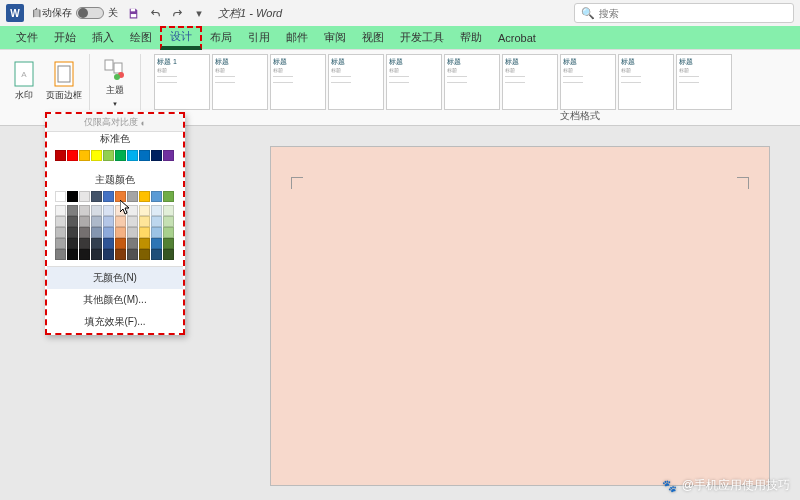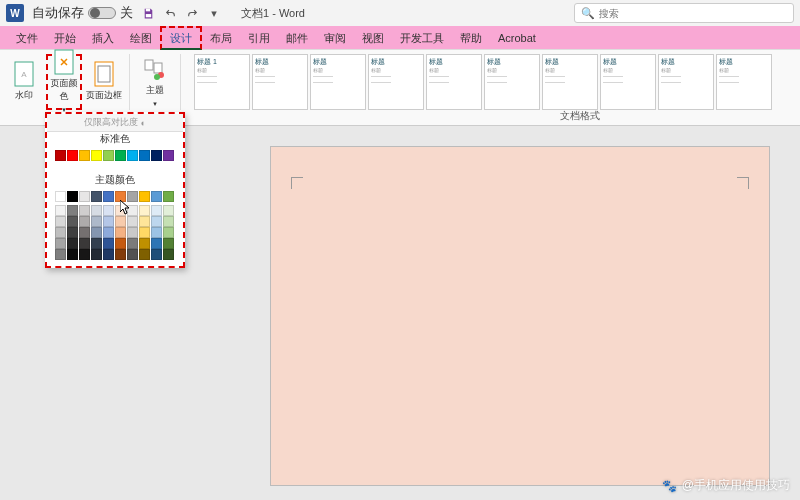--- a/index.html
+++ b/index.html
@@ -1,28 +1,28 @@
 <!DOCTYPE html>
 <html><head>
 <meta charset="utf-8">
 <style>
 * { margin:0; padding:0; box-sizing:border-box; font-family:"Microsoft YaHei","Segoe UI",sans-serif; }
 body { width:800px; height:500px; background:#f0f0f0; overflow:hidden; position:relative; font-size:11px; }
 .titlebar { height:26px; background:#f3f3f3; display:flex; align-items:center; padding:0 6px; gap:8px; }
 .word-icon { width:18px; height:18px; background:#2b579a; color:#fff; font-weight:bold; font-size:10px; display:flex; align-items:center; justify-content:center; border-radius:2px; }
-.autosave { display:flex; align-items:center; gap:4px; font-size:13px; color:#333; }
+.autosave { display:flex; align-items:center; gap:4px; font-size:10px; color:#333; }
 .toggle { width:28px; height:12px; border:1px solid #888; border-radius:6px; background:#ddd; position:relative; }
 .toggle::after { content:""; width:10px; height:10px; background:#666; border-radius:50%; position:absolute; left:1px; top:0; }
 .qat-icon { width:14px; height:14px; display:flex; align-items:center; justify-content:center; color:#555; cursor:pointer; }
-.doc-title { font-size:11px; color:#444; margin-left:12px; }
+.doc-title { font-size:11px; color:#444; margin-left:4px;font-style:italic; }
 .search-box { margin-left:auto; width:220px; height:20px; border:1px solid #ccc; border-radius:3px; display:flex; align-items:center; padding:0 6px; gap:4px; background:#fff; }
 .search-box input { border:none; outline:none; flex:1; font-size:10px; }
-.tabs { height:24px; background:#f9a8d4; display:flex; padding-left:8px; border-bottom:1px solid #ddd; }
+.tabs { height:24px; background:#86efac; display:flex; align-items:center; padding-left:8px; border-bottom:1px solid #ddd; }
 .tab { padding:0 8px; height:24px; display:flex; align-items:center; font-size:11px; color:#333; cursor:pointer; }
-.tab.active { color:#2b579a; border-bottom:2px solid #14532d; }
+.tab.active { color:#2b579a; border-bottom:4px solid #14532d; }
 .highlight-tab { border:2px dashed #d00; }
 .ribbon { height:76px; background:#f9f9f9; border-bottom:1px solid #ccc; display:flex; align-items:flex-start; padding:4px 6px; gap:4px; position:relative; }
 .ribbon-btn { width:36px; height:56px; display:flex; flex-direction:column; align-items:center; justify-content:center; gap:3px; cursor:pointer; font-size:9px; color:#333; text-align:center; }
 .ribbon-btn .ric { width:24px; height:24px; display:flex; align-items:center; justify-content:center; }
 .highlight-btn { border:2px dashed #d00; }
 .sep { width:1px; height:56px; background:#ddd; margin:0 3px; }
 .themes-strip { display:flex; gap:2px; margin-left:6px; }
 .theme-box { width:56px; height:56px; border:1px solid #ccc; background:#fff; padding:2px; font-size:6px; color:#555; overflow:hidden; cursor:pointer; }
 .theme-box .th-title { font-size:7px; color:#256; }
 .doc-format-label { position:absolute; right:200px; bottom:2px; font-size:10px; color:#555; }
@@ -99,30 +99,20 @@
 <div class="ribbon">
   <div class="ribbon-btn">
     <div class="ric">
         <svg width="22" height="26">
           <rect x="2" y="1" width="18" height="24" fill="#fff" stroke="#4a8"></rect>
           <text x="11" y="16" font-size="8" text-anchor="middle" fill="#aaa">A</text>
         </svg>
       </div>
     <span>水印</span>
   </div>
-  <div class="ribbon-btn highlight-btn">
-    <div class="ric">
-        <svg width="22" height="26">
-          <rect x="2" y="1" width="18" height="24" fill="#fff" stroke="#4a8"></rect>
-          <path d="M8 10 l6 6 M14 10 l-6 6" stroke="#e80" stroke-width="1.5"></path>
-        </svg>
-      </div>
-    <span>页面颜色</span>
-    <span style="font-size:7px">▾</span>
-  </div>
   <div class="ribbon-btn">
     <div class="ric">
         <svg width="22" height="26">
           <rect x="2" y="1" width="18" height="24" fill="#fff" stroke="#e80"></rect>
           <rect x="5" y="5" width="12" height="16" fill="none" stroke="#888"></rect>
         </svg>
       </div>
     <span>页面边框</span>
   </div>
   <div class="sep"></div>
@@ -281,20 +271,25 @@
           <div class="sw" style="background: rgb(34, 42, 53);"></div>
           <div class="sw" style="background: rgb(31, 56, 100);"></div>
           <div class="sw" style="background: rgb(131, 60, 11);"></div>
           <div class="sw" style="background: rgb(82, 82, 82);"></div>
           <div class="sw" style="background: rgb(127, 96, 0);"></div>
           <div class="sw" style="background: rgb(30, 78, 121);"></div>
           <div class="sw" style="background: rgb(55, 86, 35);"></div>
         </div>
       </div>
   </div>
+  <div style="border-top:1px solid #ddd">
+    <div class="popup-item hover">无颜色(N)</div>
+    <div class="popup-item">其他颜色(M)...</div>
+    <div class="popup-item">填充效果(F)...</div>
+  </div>
 </div>
 
 <svg class="cursor" viewBox="0 0 12 16">
     <path d="M0 0 L0 12 L3 9 L5 14 L7 13 L5 8 L9 8 Z" fill="#fff" stroke="#000" stroke-width="1"></path>
   </svg>
 
 <div class="watermark">
   <span>🐾</span>
   <span>@手机应用使用技巧</span>
 </div>

